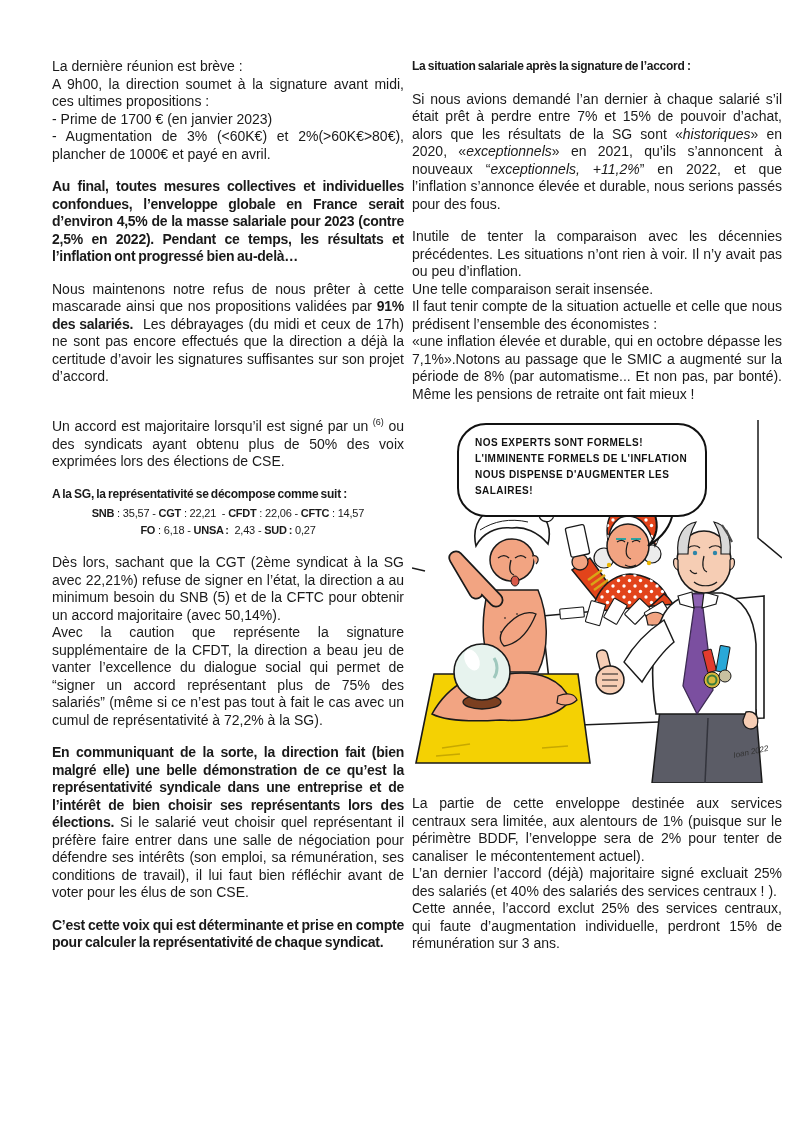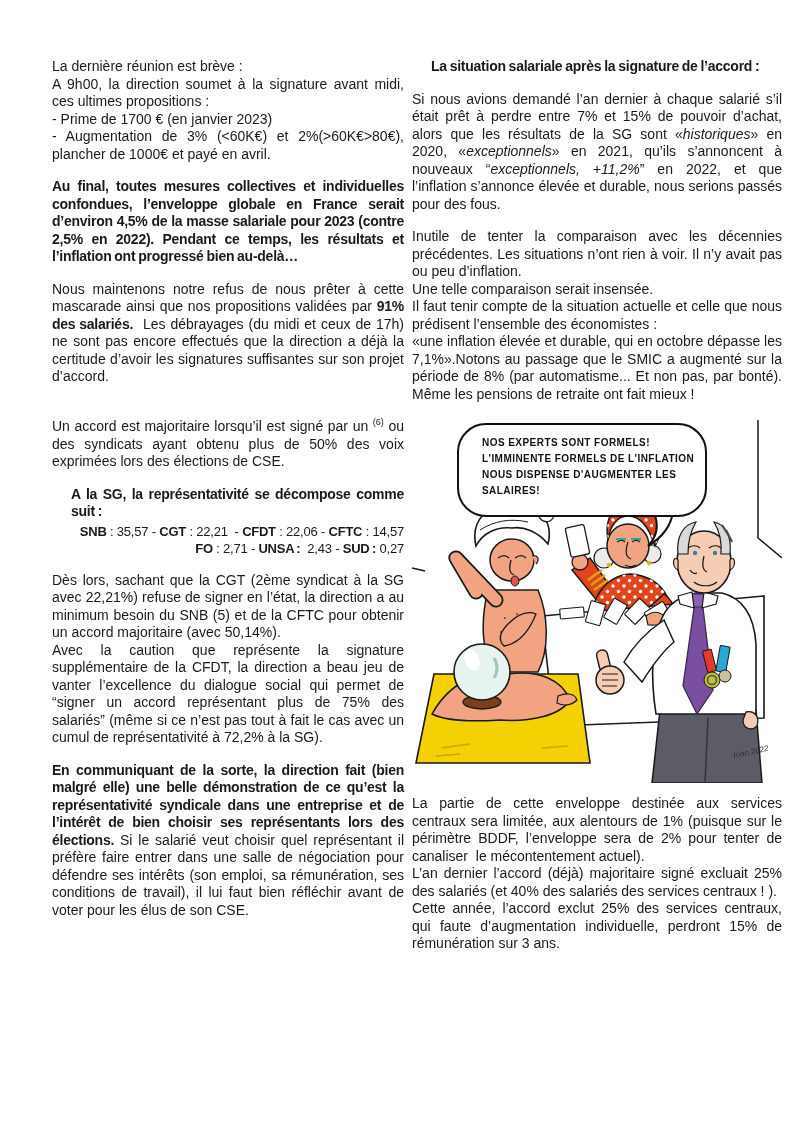--- a/index.html
+++ b/index.html
@@ -5,52 +5,53 @@
   html,body{margin:0;padding:0;}
   body{
     width:800px;height:1131px;position:relative;overflow:hidden;
     background:#ffffff;color:#1a1a1a;
     font-family:"Liberation Sans",sans-serif;
   }
   .col{position:absolute;top:58px;}
   .col-left{left:52px;width:352px;}
   .col-right{left:412px;width:370px;}
   .blk{margin:0 0 15px 0;font-size:14px;line-height:17.5px;text-align:justify;white-space:pre-wrap;}
-  .blk.stats{font-size:13px;line-height:17px;text-align:right;letter-spacing:-0.2px;}
+  .blk.stats{font-size:11px;line-height:17px;text-align:center;letter-spacing:-0.2px;}
   .blk.mb0{margin-bottom:2px;}
-  .blk.h-fit{font-size:14px;letter-spacing:-0.35px;word-spacing:-1px;margin-left:19px;}
+  .blk.h-fit{font-size:12px;letter-spacing:-0.35px;word-spacing:-1px;}
   .s-b{font-weight:bold;letter-spacing:-0.25px;word-spacing:-0.8px;}
   .s-i{font-style:italic;}
   .s-u{}
   .s-sup{vertical-align:super;font-size:9px;line-height:0;}
   .cartoon{position:relative;width:370px;height:365px;margin:2px 0 12px 0;}
   .cartoon svg{position:absolute;left:0;top:0;}
   .bubble-text{
     position:absolute;left:63px;top:17px;width:226px;
-    font-size:10px;font-weight:bold;letter-spacing:0.45px;line-height:16px;color:#111;margin-left:7px;
+    font-size:10px;font-weight:bold;letter-spacing:0.45px;line-height:16px;color:#111;
   }
 </style>
 </head>
 <body>
 
 <div class="col col-left">
     <p class="blk"><span>La dernière réunion est brève :
 A 9h00, la direction soumet à la signature</span><span class="s-u"> avant midi</span><span>, ces ultimes propositions :
 - Prime de 1700 € (en janvier 2023)
 - Augmentation de 3% (&lt;60K€) et 2%(&gt;60K€&gt;80€), plancher de 1000€ et payé en avril.</span></p>
     <p class="blk"><span class="s-b">Au final, toutes mesures collectives et individuelles confondues, l’enveloppe globale en France serait d’environ 4,5% de la masse salariale pour 2023 (contre 2,5% en 2022). Pendant ce temps, les résultats et l’inflation ont progressé bien au-delà…</span></p>
     <p class="blk"><span>Nous maintenons notre refus de nous prêter à cette mascarade ainsi que nos propositions validées par </span><span class="s-b">91% des salariés.</span><span>  Les débrayages (du midi et ceux de 17h) ne sont pas encore effectués que la direction a déjà la certitude d’avoir les signatures suffisantes sur son projet d’accord.</span></p>
     <p class="blk"><span>
 Un accord est majoritaire lorsqu’il est signé par un </span><span class="s-sup">(6)</span><span> ou des syndicats ayant obtenu plus de 50% des voix exprimées lors des élections de CSE.</span></p>
     <p class="blk mb0 h-fit"><span class="s-b s-u">A la SG, la représentativité se décompose comme suit :</span></p>
     <p class="blk stats"><span class="s-b">SNB</span><span> : 35,57 - </span><span class="s-b">CGT</span><span> : 22,21  - </span><span class="s-b">CFDT</span><span> : 22,06 - </span><span class="s-b">CFTC</span><span> : 14,57
-</span><span class="s-b">FO</span><span> : 2,71 - </span><span class="s-b">UNSA :</span><span>  2,43 - </span><span class="s-b">SUD :</span><span> 0,27</span></p>
+</span><span class="s-b">FO</span><span> : 6,18 - </span><span class="s-b">UNSA :</span><span>  2,43 - </span><span class="s-b">SUD :</span><span> 0,27</span></p>
     <p class="blk"><span>Dès lors, sachant que la CGT (2ème syndicat à la SG avec 22,21%) refuse de signer en l’état, la direction a au minimum besoin du SNB (5) et de la CFTC pour obtenir un accord majoritaire (avec 50,14%).
 Avec la caution que représente la signature supplémentaire de la CFDT, la direction a beau jeu de vanter l’excellence du dialogue social qui permet de “signer un accord représentant plus de 75% des salariés” (même si ce n’est pas tout à fait le cas avec un cumul de représentativité à 72,2% à la SG).</span></p>
     <p class="blk"><span class="s-b">En communiquant de la sorte, la direction fait (bien malgré elle) une belle démonstration de ce qu’est la représentativité syndicale dans une entreprise et de l’intérêt de bien choisir ses représentants lors des élections.</span><span> Si le salarié veut choisir quel représentant il préfère faire entrer dans une salle de négociation pour défendre ses intérêts (son emploi, sa rémunération, ses conditions de travail), il lui faut bien réfléchir avant de voter pour les élus de son CSE.</span></p>
+    <p class="blk"><span class="s-b s-u">C’est cette voix qui est déterminante et prise en compte pour calculer la représentativité de chaque syndicat.</span></p>
   </div>
 
 <div class="col col-right">
   <div>
       <p class="blk h-fit"><span class="s-b">La situation salariale après la signature de l’accord :</span></p>
       <p class="blk"><span>Si nous avions demandé l’an dernier à chaque salarié s’il était prêt à perdre entre 7% et 15% de pouvoir d’achat, alors que les résultats de la SG sont «</span><span class="s-i">historiques</span><span>» en 2020, «</span><span class="s-i">exceptionnels</span><span>» en 2021, qu’ils s’annoncent à nouveaux “</span><span class="s-i">exceptionnels, +11,2%</span><span>” en 2022, et que l’inflation s’annonce élevée et durable, nous serions passés pour des fous.
 </span></p>
       <p class="blk"><span>Inutile de tenter la comparaison avec les décennies précédentes. Les situations n’ont rien à voir. Il n’y avait pas ou peu d’inflation.
 Une telle comparaison serait insensée.
 Il faut tenir compte de la situation actuelle et celle que nous prédisent l’ensemble des économistes :

